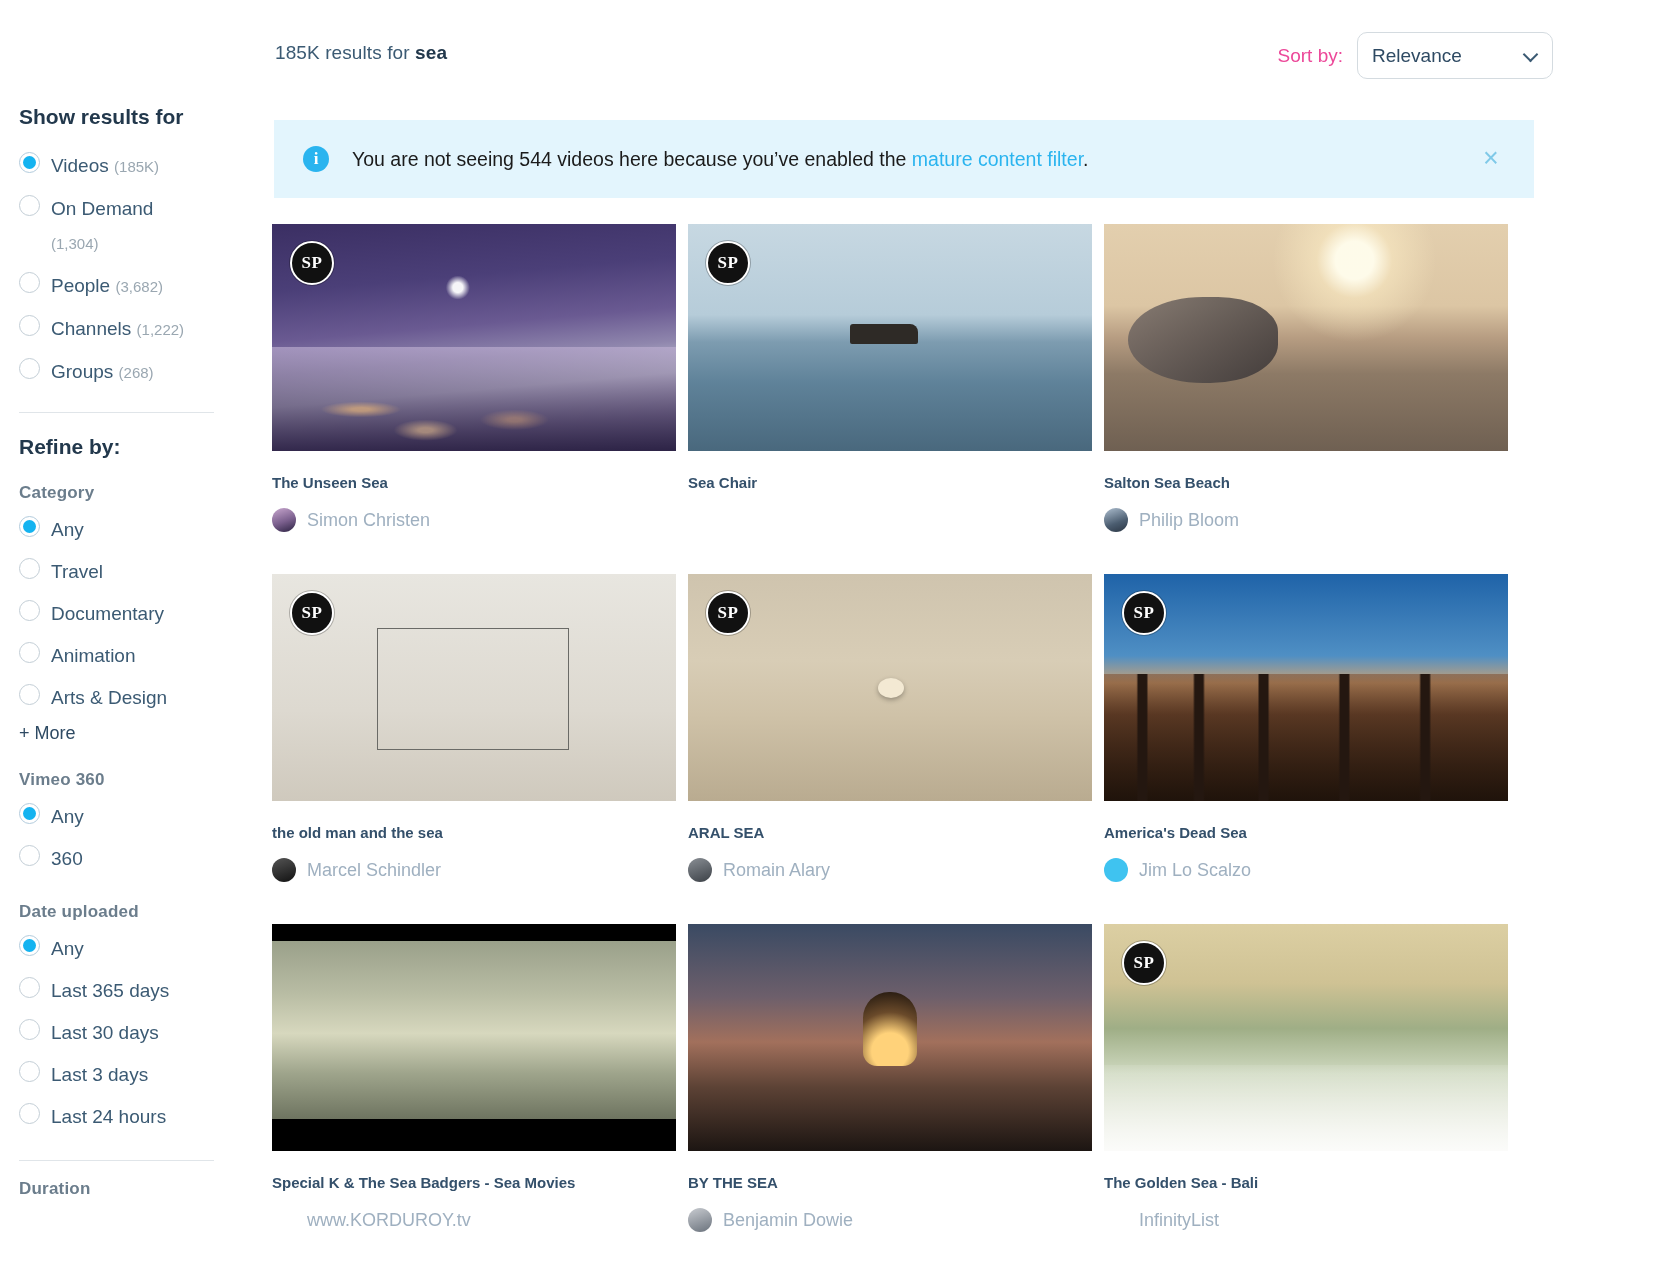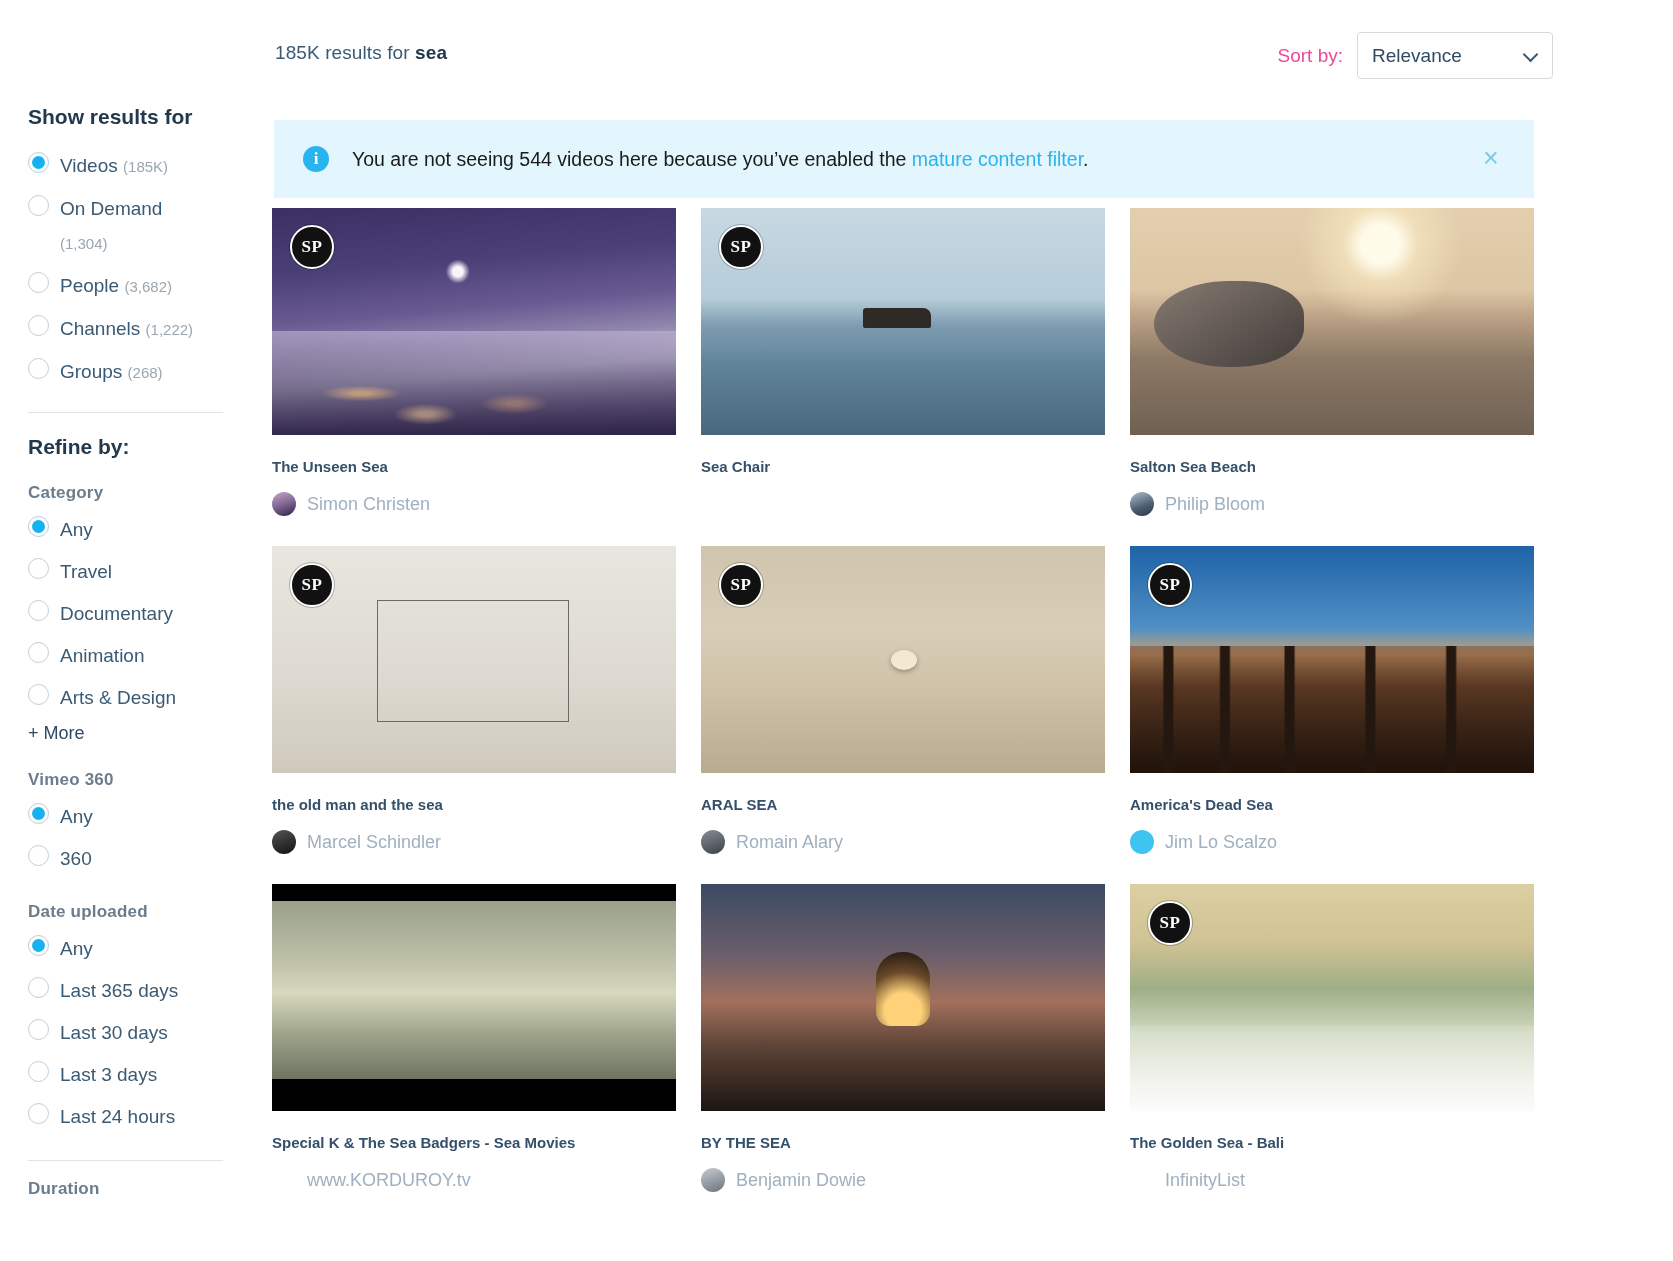--- a/index.html
+++ b/index.html
@@ -20,36 +20,36 @@
     font-size: 19px; color: #3b5a73; letter-spacing: .1px;
   }
   .results-count b { font-weight: 700; color: #22384c; }
 
   .sortwrap {
     position: absolute; right: 120px; top: 32px;
     display: flex; align-items: center; gap: 14px;
   }
   .sort-label { font-size: 19px; color: #ec4899; }
   .sort-select {
-    width: 196px; height: 47px; border: 1px solid #d4dbe0; border-radius: 4px;
+    width: 196px; height: 47px; border: 1px solid #d4dbe0; border-radius: 10px;
     background: #fff; display: flex; align-items: center;
     padding: 2px 14px; position: relative;
   }
   .sort-value { font-size: 19px; color: #2e4a63; }
   .chev {
     position: absolute; right: 16px; top: 50%;
     width: 11px; height: 11px; margin-top: -7px;
     border-right: 2.4px solid #3b5a73; border-bottom: 2.4px solid #3b5a73;
     transform: rotate(45deg);
   }
 
   
   .sidebar {
     position: absolute; left: 0; top: 105px; width: 250px; height: 1156px;
-    padding-left: 28px;
+    padding-left: 19px;
   }
   .side-h1 { font-size: 21px; font-weight: 700; color: #22384c; margin-bottom: 20px; }
   .side-h2 { font-size: 21px; font-weight: 700; color: #22384c; }
   .side-h3 { font-size: 17px; font-weight: 700; color: #6b7d8c; margin-bottom: 10px; letter-spacing:.2px; }
 
   .radio-row { display: flex; align-items: flex-start; margin-bottom: 8px; min-height: 30px; }
   .radio {
     flex: 0 0 auto; width: 21px; height: 21px; border-radius: 50%;
     border: 1.6px solid #c3ced6; background: #fff; margin-right: 11px;
     margin-top: 3px; position: relative;
@@ -82,26 +82,27 @@
   .banner-text { margin-left: 23px; font-size: 19.5px; color: #1b1b1b; }
   .banner-text a { color: #2ab4ef; text-decoration: none; }
   .banner-close {
     position: absolute; right: 30px; top: 50%; margin-top: -13px;
     width: 26px; height: 26px; color: #7fc9e8; font-size: 27px;
     line-height: 24px; text-align: center; font-weight: 300;
   }
 
   
   .grid {
-    position: absolute; left: 272px; top: 208px;
+    position: absolute; left: 272px; top: 224px;
     width: 1270px;
     display: grid;
     grid-template-columns: 404px 404px 404px;
     column-gap: 25px;
     row-gap: 0;
+    gap: 12px;
   }
   .card { width: 404px; }
   .thumb {
     width: 404px; height: 227px; position: relative; overflow: hidden;
     background: #222;
   }
   .sp-badge {
     position: absolute; left: 18px; top: 17px;
     width: 44px; height: 44px; border-radius: 50%;
     background: #111; border: 2px solid #fff;

